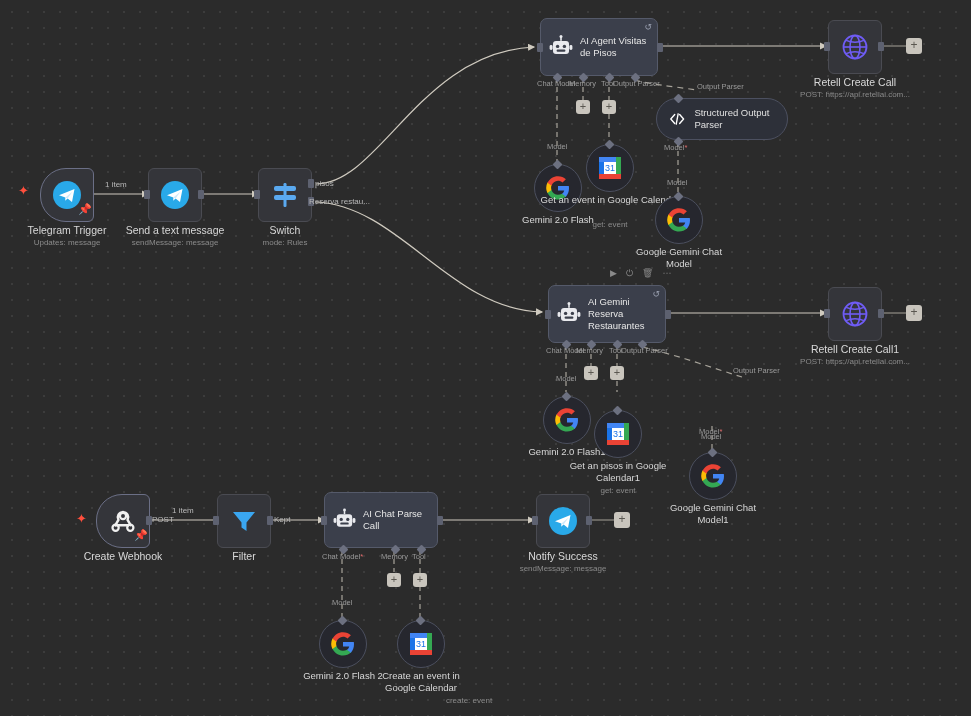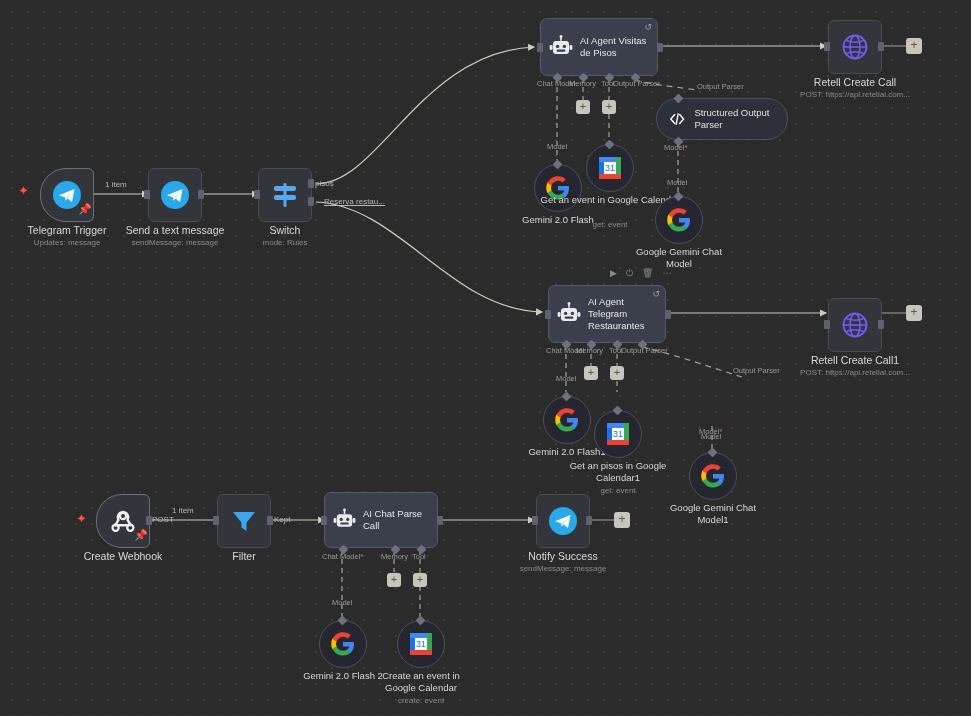--- a/index.html
+++ b/index.html
@@ -298,21 +298,21 @@
         <rect x="13.5" y="2" width="3" height="24" rx="1.2" fill="#5aa9f0"></rect>
       </svg>
     </div>
     <div class="port" style="left:-4px; top:22px;"></div>
     <div class="port" style="left:50px; top:11px;"></div>
     <div class="port" style="left:50px; top:29px;"></div>
     <div class="caption">Switch</div>
     <div class="subcaption">mode: Rules</div>
   </div>
   <div class="edgelabel" style="left:315px; top:179px;">pisos</div>
-  <div class="edgelabel" style="left:324px; top:197px;text-decoration:underline;">Reserva restau...</div>
+  <div class="edgelabel" style="left:309px; top:197px;">Reserva restau...</div>
 
   <div class="agent" style="left:540px; top:18px;">
     <svg width="24" height="24" viewBox="0 0 24 24">
       <rect x="4" y="6" width="16" height="13" rx="3" fill="#e9eaee"></rect>
       <rect x="0.6" y="10" width="3" height="5" rx="1.4" fill="#e9eaee"></rect>
       <rect x="20.4" y="10" width="3" height="5" rx="1.4" fill="#e9eaee"></rect>
       <rect x="11.2" y="1.8" width="1.6" height="4" fill="#e9eaee"></rect>
       <circle cx="12" cy="1.6" r="1.5" fill="#e9eaee"></circle>
       <circle cx="8.6" cy="11.4" r="1.7" fill="#3b3f4b"></circle>
       <circle cx="15.4" cy="11.4" r="1.7" fill="#3b3f4b"></circle>
@@ -413,41 +413,41 @@
     <svg width="24" height="24" viewBox="0 0 24 24">
       <rect x="4" y="6" width="16" height="13" rx="3" fill="#e9eaee"></rect>
       <rect x="0.6" y="10" width="3" height="5" rx="1.4" fill="#e9eaee"></rect>
       <rect x="20.4" y="10" width="3" height="5" rx="1.4" fill="#e9eaee"></rect>
       <rect x="11.2" y="1.8" width="1.6" height="4" fill="#e9eaee"></rect>
       <circle cx="12" cy="1.6" r="1.5" fill="#e9eaee"></circle>
       <circle cx="8.6" cy="11.4" r="1.7" fill="#3b3f4b"></circle>
       <circle cx="15.4" cy="11.4" r="1.7" fill="#3b3f4b"></circle>
       <rect x="7.6" y="14.6" width="8.8" height="2.2" rx="1" fill="#3b3f4b"></rect>
     </svg>
-    <div class="ag-label">AI Agent Telegram Restaurantes</div>
+    <div class="ag-label">AI Gemini Reserva Restaurantes</div>
     <div class="loop-ic">↺</div>
     <div class="port" style="left:-4px; top:24px;"></div>
     <div class="port" style="left:116px; top:24px;"></div>
     <div class="diamond" style="left:14px; top:55px;"></div>
     <div class="diamond" style="left:39px; top:55px;"></div>
     <div class="diamond" style="left:65px; top:55px;"></div>
     <div class="diamond" style="left:90px; top:55px;"></div>
   </div>
   <div class="minilabel" style="left:546px; top:346px;">Chat Model</div>
   <div class="minilabel" style="left:576px; top:346px;">Memory</div>
   <div class="minilabel" style="left:609px; top:346px;">Tool</div>
   <div class="minilabel" style="left:621px; top:346px;">Output Parser</div>
   <div class="minilabel" style="left:733px; top:366px;">Output Parser</div>
 
   <div class="plusbox" style="left:584px; top:366px;">+</div>
   <div class="plusbox" style="left:610px; top:366px;">+</div>
 
   <div class="minilabel" style="left:556px; top:374px;">Model</div>
 
-  <div class="node" style="left:828px; top:287px;margin-top:11px;">
+  <div class="node" style="left:828px; top:287px;">
     <div class="sq">
       <svg width="28" height="28" viewBox="0 0 28 28">
         <circle cx="14" cy="14" r="11.5" fill="none" stroke="#6f5cf5" stroke-width="1.8"></circle>
         <ellipse cx="14" cy="14" rx="5" ry="11.5" fill="none" stroke="#6f5cf5" stroke-width="1.6"></ellipse>
         <line x1="2.5" y1="14" x2="25.5" y2="14" stroke="#6f5cf5" stroke-width="1.6"></line>
         <path d="M5 7.4 Q14 11 23 7.4" fill="none" stroke="#6f5cf5" stroke-width="1.4"></path>
         <path d="M5 20.6 Q14 17 23 20.6" fill="none" stroke="#6f5cf5" stroke-width="1.4"></path>
       </svg>
     </div>
     <div class="port" style="left:-4px; top:22px;"></div>
@@ -575,21 +575,21 @@
       <rect x="2" y="2" width="22" height="22" rx="2" fill="#ffffff"></rect>
       <rect x="2" y="2" width="5" height="22" fill="#1a73e8"></rect>
       <rect x="2" y="2" width="22" height="5" fill="#4285F4"></rect>
       <rect x="19" y="2" width="5" height="22" fill="#34A853"></rect>
       <rect x="2" y="19" width="22" height="5" fill="#EA4335"></rect>
       <rect x="7" y="7" width="12" height="12" fill="#ffffff"></rect>
       <text x="13" y="16.4" font-size="9" font-family="Liberation Sans, sans-serif" fill="#1a73e8" text-anchor="middle">31</text>
     </svg>
     <div class="diamond" style="left:19px; top:-4px;"></div>
     <div class="cap" style="white-space:normal; width:110px; top:49px;">Create an event in Google Calendar</div>
-    <div class="subcap" style="top:75px;">create: event</div>
+    <div class="subcap" style="top:75px;margin-left:48px;">create: event</div>
   </div>
 
   <div class="node" style="left:536px; top:494px;">
     <div class="sq">
       <svg width="30" height="30" viewBox="0 0 30 30">
         <circle cx="15" cy="15" r="14" fill="#29a9e9"></circle>
         <path d="M7 15.2 L22.5 9 L20 22 L15.6 18.4 L13.2 20.8 L13.4 17.6 Z" fill="#ffffff"></path>
         <path d="M13.4 17.6 L20.6 11.6 L15.6 18.4 Z" fill="#cfe9fa"></path>
       </svg>
     </div>

